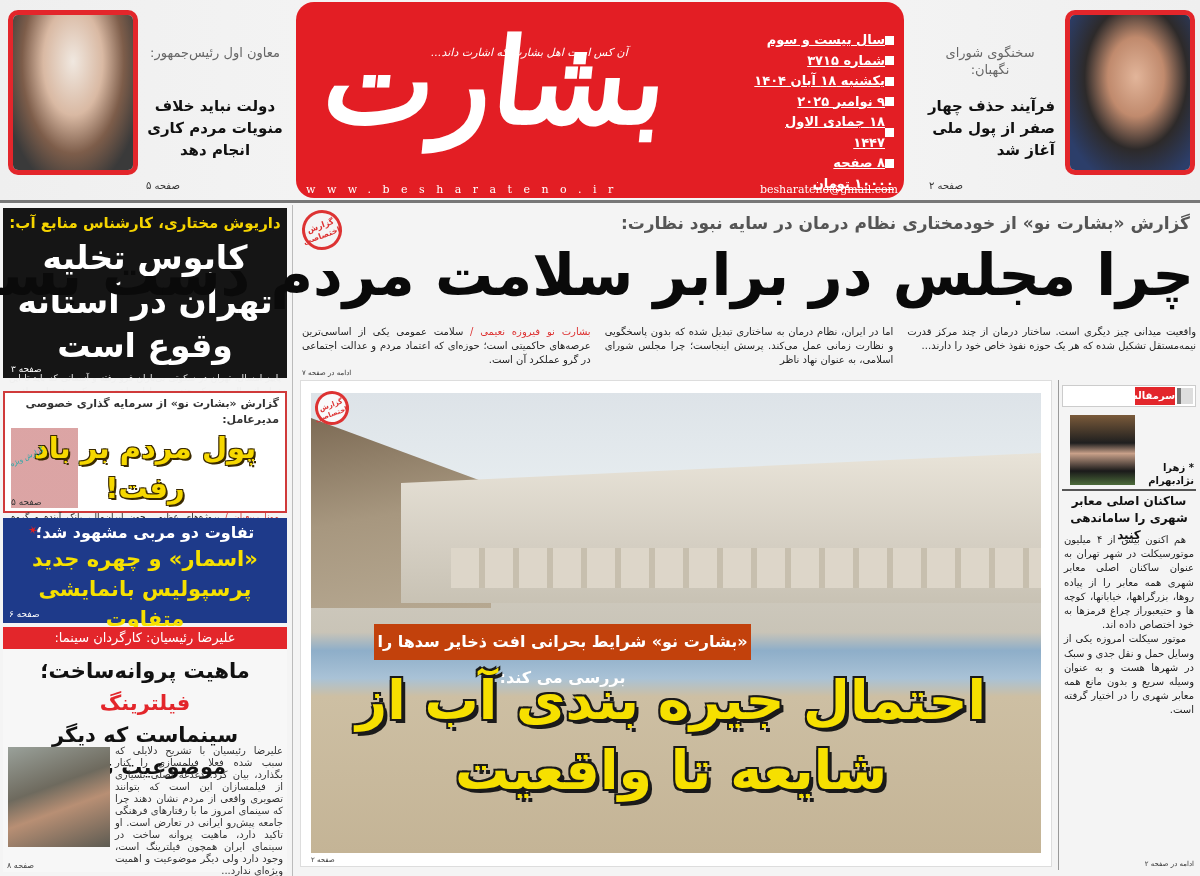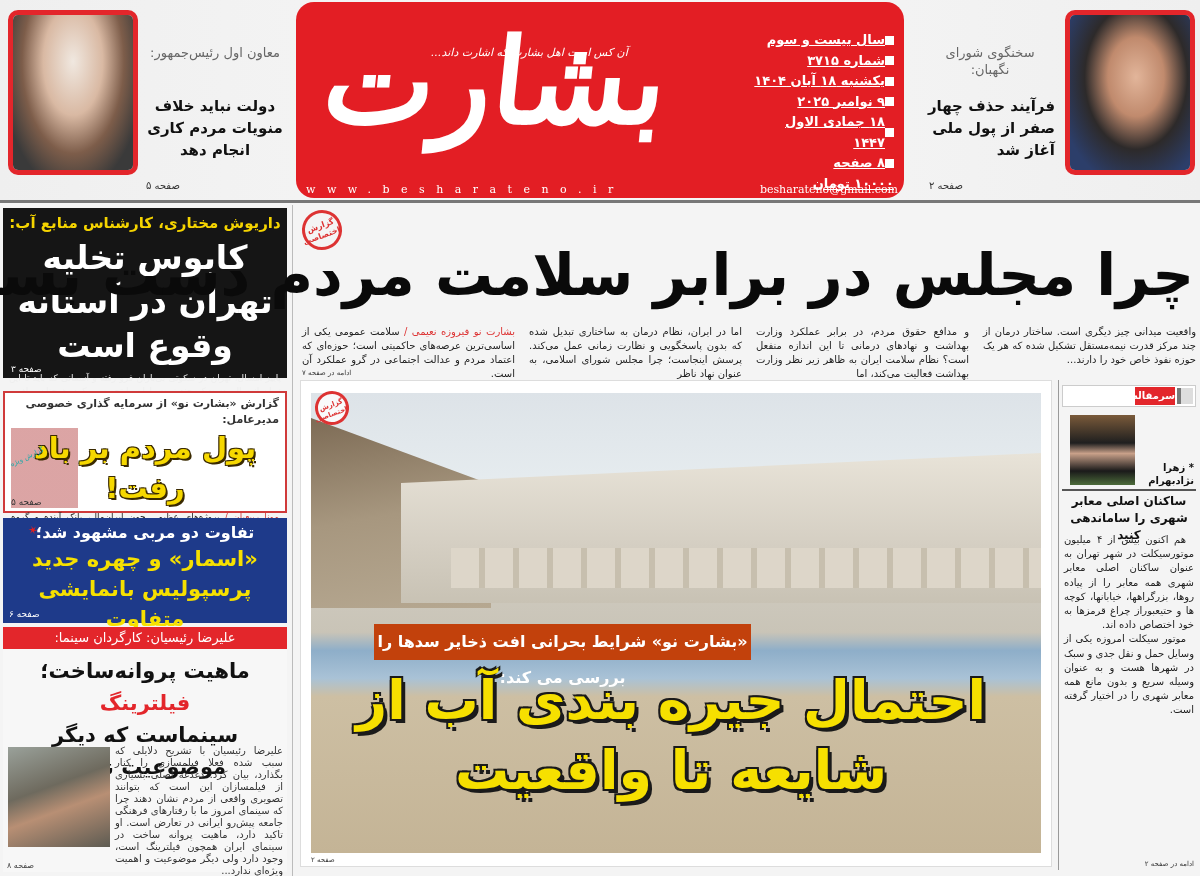--- a/index.html
+++ b/index.html
@@ -200,24 +200,24 @@
     <div class="photo"></div>
     <div class="lede">علیرضا رئیسیان با تشریح دلایلی که سبب شده فعلا فیلمسازی را کنار بگذارد، بیان کرد: دغدغه اصلی بسیاری از فیلمسازان این است که بتوانند تصویری واقعی از مردم نشان دهند چرا که سینمای امروز ما با رفتارهای فرهنگی جامعه پیش‌رو ایرانی در تعارض است. او تاکید دارد، ماهیت پروانه ساخت در سینمای ایران همچون فیلترینگ است، وجود دارد ولی دیگر موضوعیت و اهمیت ویژه‌ای ندارد...</div>
     <div class="page-ref">صفحه ۸</div>
   </div>
 </div>
 
 <div class="vsep-left"></div>
 
 <div class="main-story">
   <div class="stamp">گزارش اختصاصی</div>
+  <div class="kicker">گزارش «بشارت نو» از خودمختاری نظام درمان در سایه نبود نظارت:</div>
   <div class="headline">چرا مجلس در برابر سلامت مردم دست بسته است؟</div>
   <div class="columns">
     <div class="col">واقعیت میدانی چیز دیگری است. ساختار درمان از چند مرکز قدرت نیمه‌مستقل تشکیل شده که هر یک حوزه نفوذ خاص خود را دارند...</div>
-    <div class="col">و مدافع حقوق مردم، در برابر عملکرد وزارت بهداشت و نهادهای درمانی تا این اندازه منفعل است؟ نظام سلامت ایران به ظاهر زیر نظر وزارت بهداشت فعالیت می‌کند، اما</div>
     <div class="col">اما در ایران، نظام درمان به ساختاری تبدیل شده که بدون پاسخگویی و نظارت زمانی عمل می‌کند. پرسش اینجاست؛ چرا مجلس شورای اسلامی، به عنوان نهاد ناظر</div>
     <div class="col"><span class="byline">بشارت نو فیروزه نعیمی /</span> <span>سلامت عمومی یکی از اساسی‌ترین عرصه‌های حاکمیتی است؛ حوزه‌ای که اعتماد مردم و عدالت اجتماعی در گرو عملکرد آن است.</span></div>
   </div>
   <div class="continue">ادامه در صفحه ۷</div>
 </div>
 
 <div class="photo-block">
   <div class="image">
     <div class="hill"></div>
     <div class="dam"></div>

